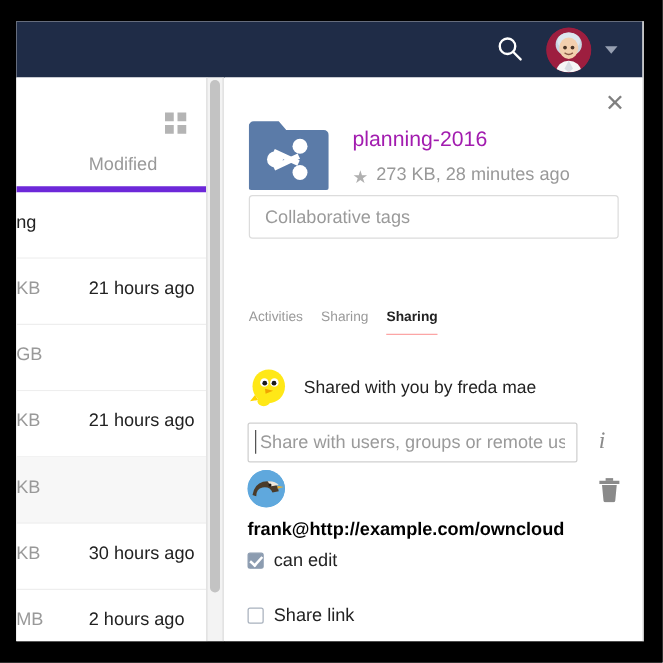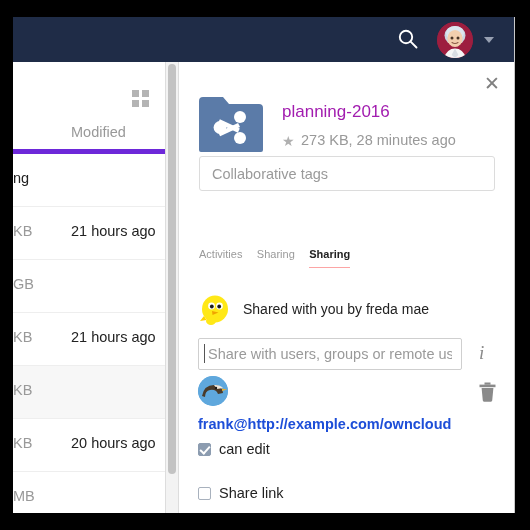--- a/index.html
+++ b/index.html
@@ -341,21 +341,21 @@
     border-radius: 50%;
     overflow: hidden;
     background: #5fa8dd;
   }
   #sharee-name {
     position: absolute;
     left: 18px;
     top: 354px;
     font-size: 14.5px;
     font-weight: bold;
-    color: #1d4ed8;
+    color: #000000;
     white-space: nowrap;
   }
   #trash-icon {
     position: absolute;
     left: 299px;
     top: 320px;
     width: 17px;
     height: 20px;
     cursor: pointer;
   }
@@ -454,24 +454,25 @@
         </div>
         <div class="frow">
           <span class="sz">KB</span>
           <span class="md">21 hours ago</span>
         </div>
         <div class="frow sel">
           <span class="sz">KB</span>
         </div>
         <div class="frow">
           <span class="sz">KB</span>
-          <span class="md">20 hours ago</span>
+          <span class="md">30 hours ago</span>
         </div>
         <div class="frow">
           <span class="sz">MB</span>
+          <span class="md">2 hours ago</span>
         </div>
       </div>
     </div>
 
     <div id="scrollbar">
       <div id="scrollthumb"></div>
     </div>
 
     <div id="sidebar">
 

